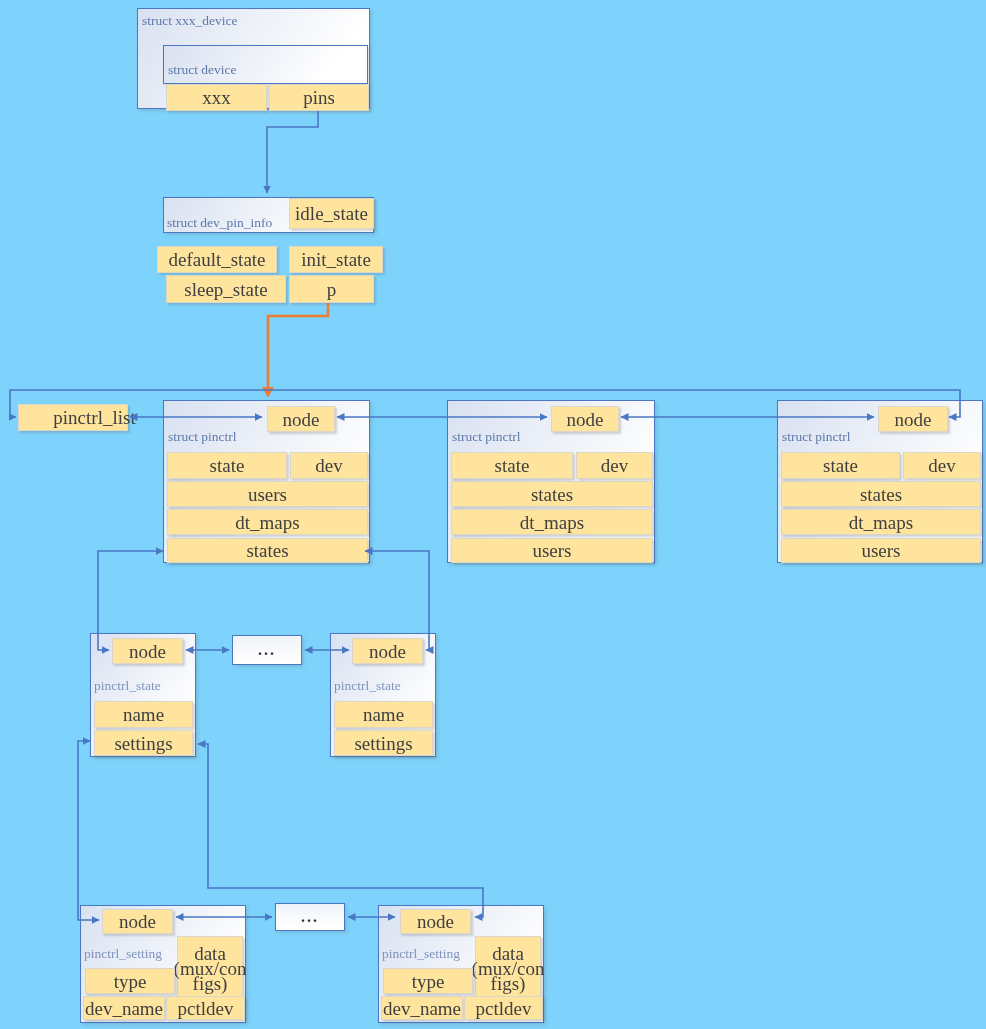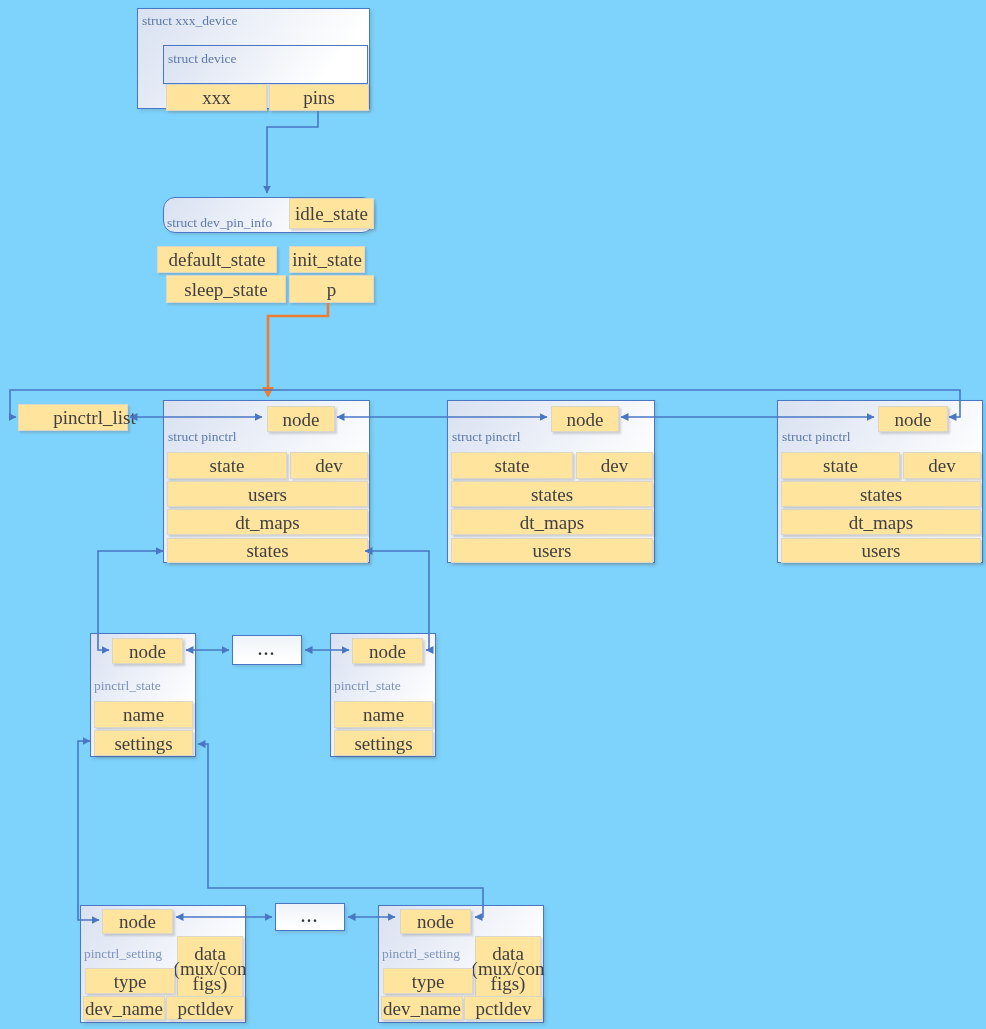--- a/index.html
+++ b/index.html
@@ -37,31 +37,31 @@
 </head>
 <body>
 
 <div id="canvas">
 
   <div class="sbox" style="left:137px;top:8px;width:233px;height:101px;">
     <span class="slabel" style="left:4px;top:4px;">struct xxx_device</span>
   </div>
 
   <div class="sbox" style="left:163px;top:45px;width:205px;height:39px;">
-    <span class="slabel" style="left:4px;top:5px;">struct device</span>
+    <span class="slabel" style="left:4px;top:16px;">struct device</span>
   </div>
   <div class="cell" style="left:166px;top:84px;width:101px;height:27px;">xxx</div>
   <div class="cell" style="left:269px;top:84px;width:100px;height:27px;">pins</div>
 
-  <div class="sbox" style="left:163px;top:197px;width:211px;height:36px;border-radius:12px;">
+  <div class="sbox" style="left:163px;top:197px;width:211px;height:36px;">
     <span class="slabel" style="left:3px;bottom:1px;">struct dev_pin_info</span>
   </div>
   <div class="cell" style="left:289px;top:198px;width:85px;height:31px;">idle_state</div>
   <div class="cell" style="left:157px;top:246px;width:120px;height:27px;">default_state</div>
-  <div class="cell" style="left:289px;top:246px;width:76px;height:27px;">init_state</div>
+  <div class="cell" style="left:289px;top:246px;width:94px;height:27px;">init_state</div>
   <div class="cell" style="left:166px;top:275px;width:120px;height:28px;">sleep_state</div>
   <div class="cell" style="left:289px;top:275px;width:85px;height:28px;">p</div>
 
   <div class="cell" style="left:18px;top:404px;width:110px;height:27px;padding-left:43px;">pinctrl_list</div>
 
   <div class="sbox" style="left:163px;top:400px;width:207px;height:163px;">
     <div class="cell" style="left:103px;top:5px;width:68px;height:26px;">node</div>
     <span class="slabel" style="left:4px;top:28px;">struct pinctrl</span>
     <div class="cell" style="left:3px;top:51px;width:120px;height:27px;">state</div>
     <div class="cell" style="left:126px;top:51px;width:78px;height:27px;">dev</div>

